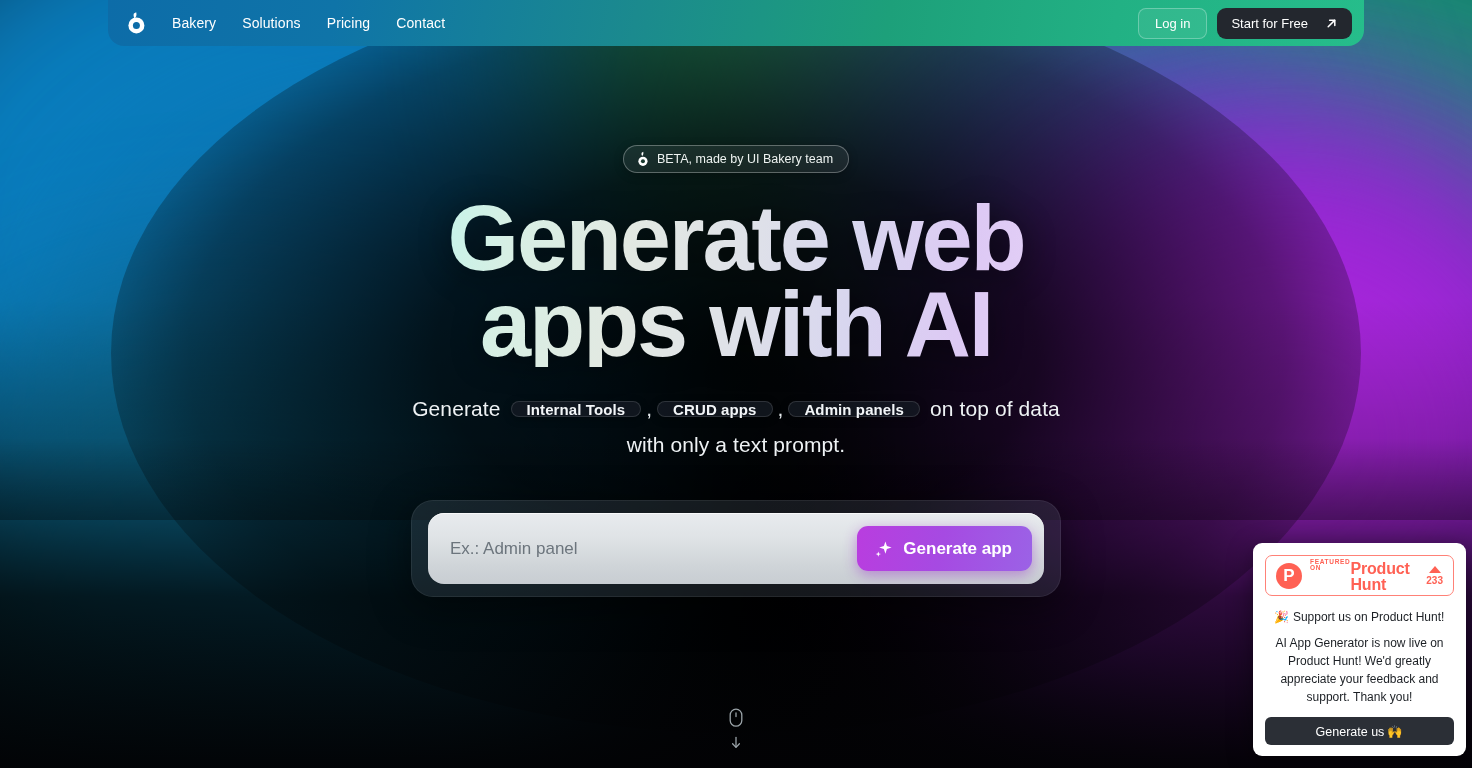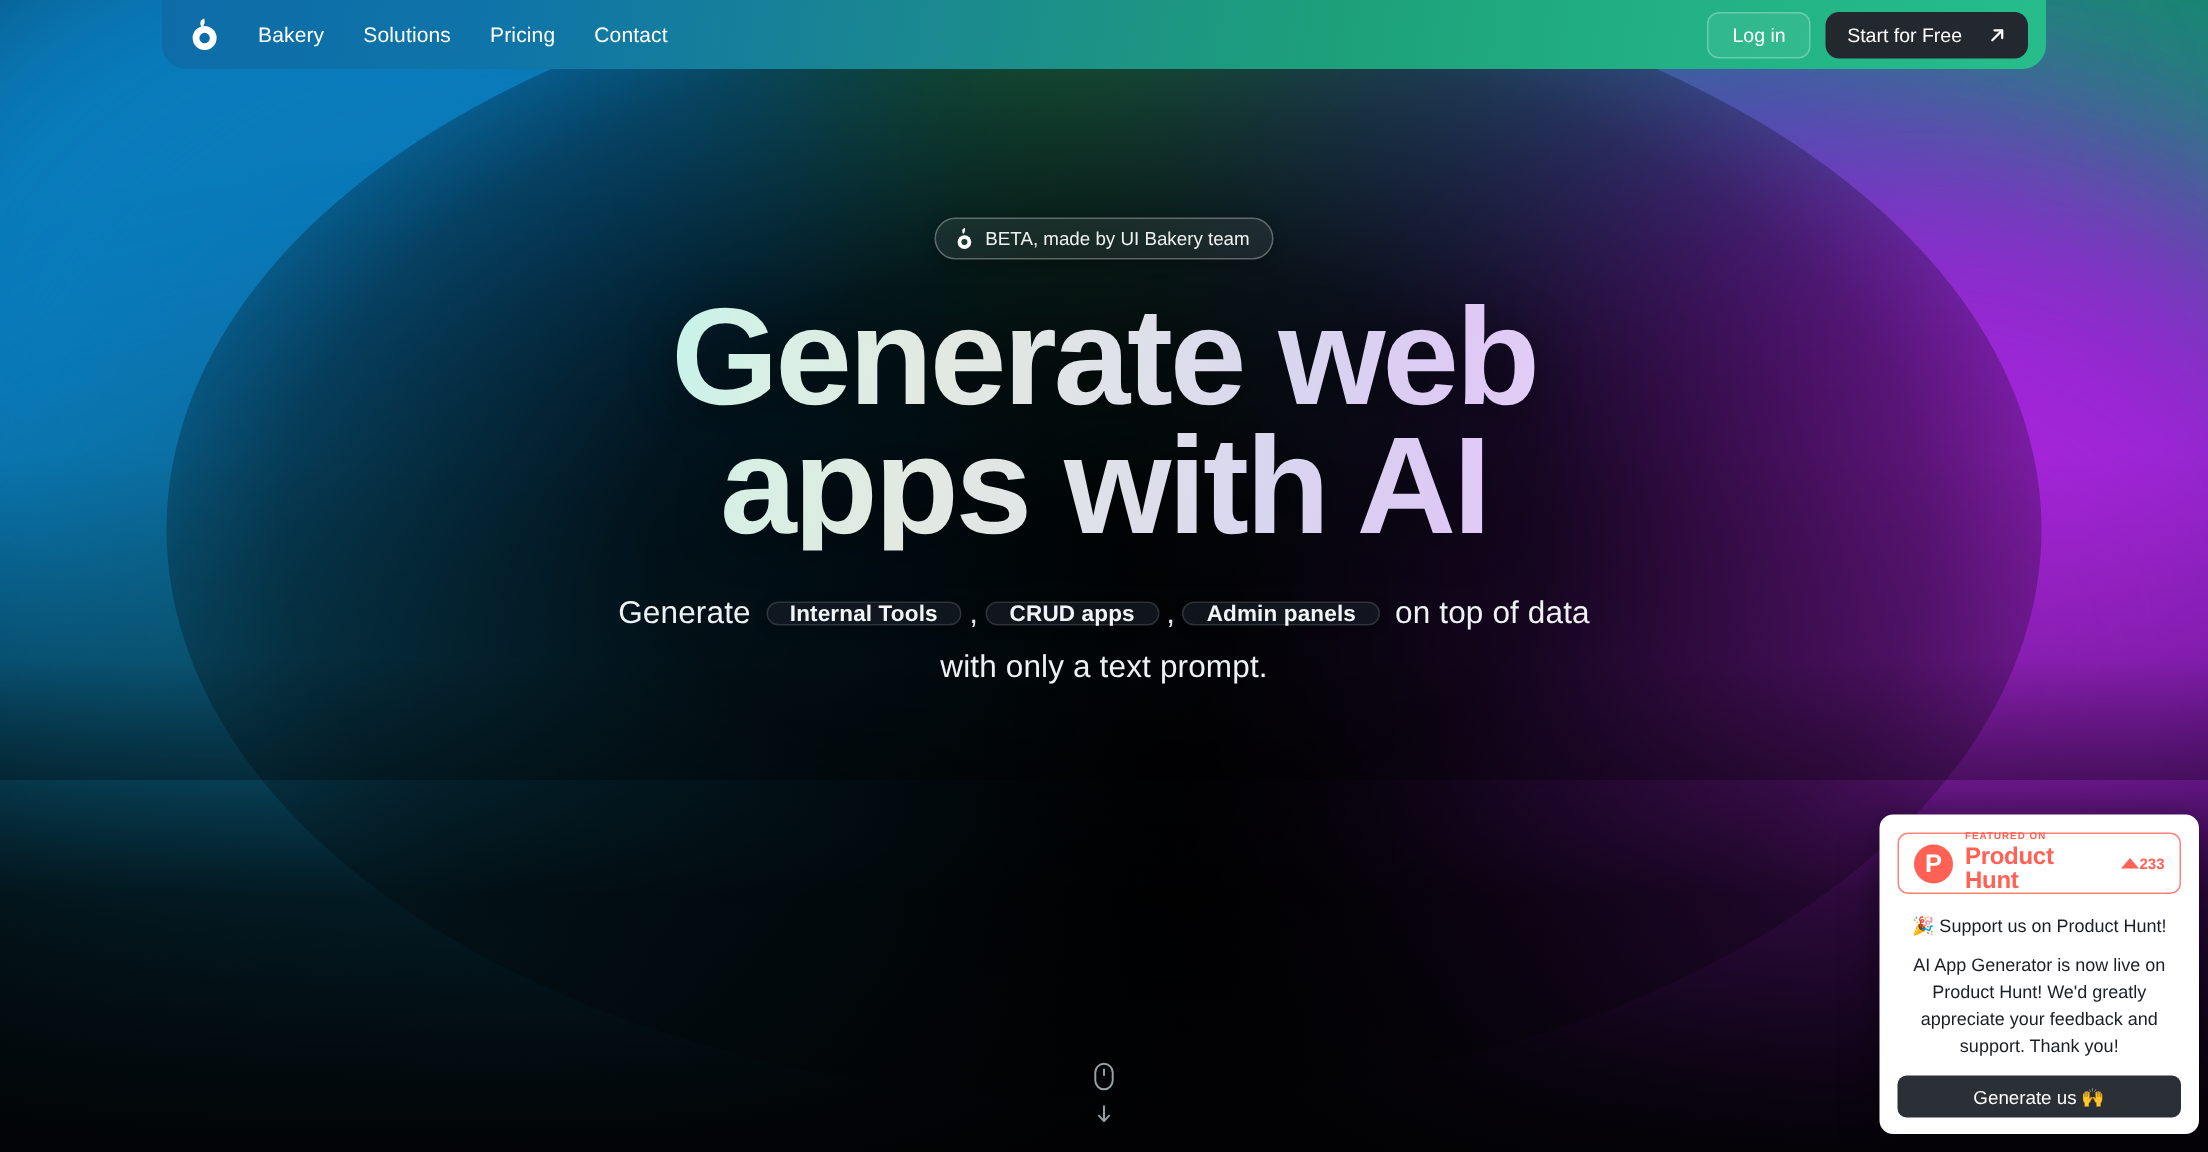--- a/index.html
+++ b/index.html
@@ -157,24 +157,24 @@
   }
   .ph-badge {
     height:41px; border:1.5px solid #ff8177; border-radius:7px;
     display:flex; align-items:center; padding:0 10px; gap:8px;
   }
   .ph-circle {
     width:26px; height:26px; border-radius:50%; background:#ff6154;
     display:flex; align-items:center; justify-content:center; flex:none;
   }
   .ph-p { color:#fff; font-size:17px; font-weight:700; line-height:1; }
-  .ph-texts { display:flex; flex-direction:column; line-height:1; }
+  .ph-texts { display:flex; flex-direction:row; line-height:1; }
   .ph-featured { color:#ff6154; font-size:6.5px; font-weight:700; letter-spacing:.7px; }
   .ph-name { color:#ff6154; font-size:16px; font-weight:700; letter-spacing:-.2px; margin-top:2px; }
-  .ph-votes { margin-left:auto; display:flex; flex-direction:row; align-items:center; line-height:1;justify-content:center; }
+  .ph-votes { margin-left:auto; display:flex; flex-direction:column; align-items:center; line-height:1;justify-content:center; }
   .ph-tri { width:0; height:0; border-left:6px solid transparent; border-right:6px solid transparent; border-bottom:7px solid #ff6154; }
   .ph-count { color:#ff6154; font-size:10px; font-weight:700; margin-top:3px; }
 
   .ph-head { margin-top:14px; text-align:center; color:#1b1f24; font-size:12px; }
   .ph-body { margin-top:10px; text-align:center; color:#1b1f24; font-size:12px; line-height:18px; padding:0 2px; }
   .ph-btn {
     margin-top:auto; height:28px; border-radius:6px; border:none;
     background:#2b2f36; color:#fff;
     font-family:"Liberation Sans", sans-serif; font-size:12.5px;
     cursor:pointer; display:flex; align-items:center; justify-content:center; gap:5px;
@@ -245,20 +245,32 @@
       <span class="pill">Internal Tools</span>
       <span class="comma">,</span>
       <span class="pill">CRUD apps</span>
       <span class="comma">,</span>
       <span class="pill">Admin panels</span>
       <span class="sub-word">on top of data</span>
     </div>
 
     <div class="subline2">with only a text prompt.</div>
 
+    <div class="prompt-outer">
+      <div class="prompt-inner">
+        <input class="prompt-input" type="text" placeholder="Ex.: Admin panel" style="">
+        <button class="btn-generate">
+          <svg class="sparkle" width="20" height="20" viewBox="0 0 20 20">
+            <path d="M12.4 2.4 L13.9 7.1 L18.6 8.6 L13.9 10.1 L12.4 14.8 L10.9 10.1 L6.2 8.6 L10.9 7.1 Z" fill="#ffffff"></path>
+            <path d="M5.3 12.4 L6.0 14.4 L8.0 15.1 L6.0 15.8 L5.3 17.8 L4.6 15.8 L2.6 15.1 L4.6 14.4 Z" fill="#ffffff"></path>
+          </svg>
+          <span>Generate app</span>
+        </button>
+      </div>
+    </div>
   </div>
 
   <div class="scroll-hint">
     <svg width="18" height="26" viewBox="0 0 18 26">
       <rect x="3.2" y="1.2" width="11.6" height="17" rx="5.8" fill="none" stroke="#9aa3a8" stroke-width="1.3"></rect>
       <line x1="9" y1="5" x2="9" y2="8.6" stroke="#9aa3a8" stroke-width="1.3" stroke-linecap="round"></line>
     </svg>
     <svg width="12" height="14" viewBox="0 0 12 14">
       <line x1="6" y1="1.5" x2="6" y2="11" stroke="#9aa3a8" stroke-width="1.3" stroke-linecap="round"></line>
       <path d="M2.6 7.8 L6 11.4 L9.4 7.8" fill="none" stroke="#9aa3a8" stroke-width="1.3" stroke-linecap="round" stroke-linejoin="round"></path>

